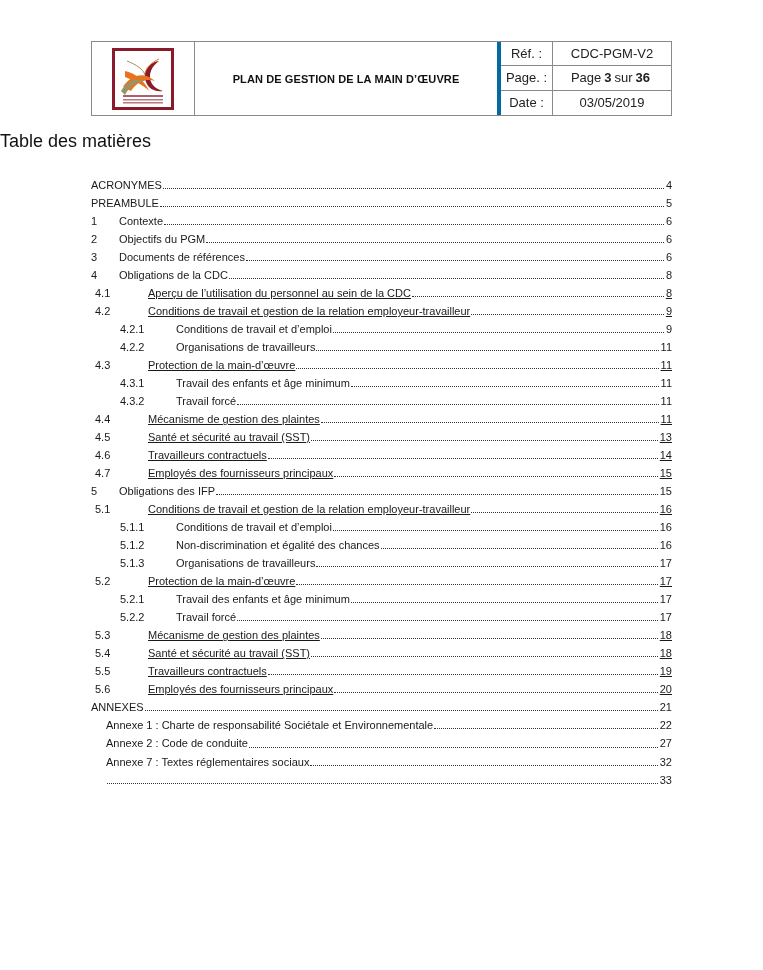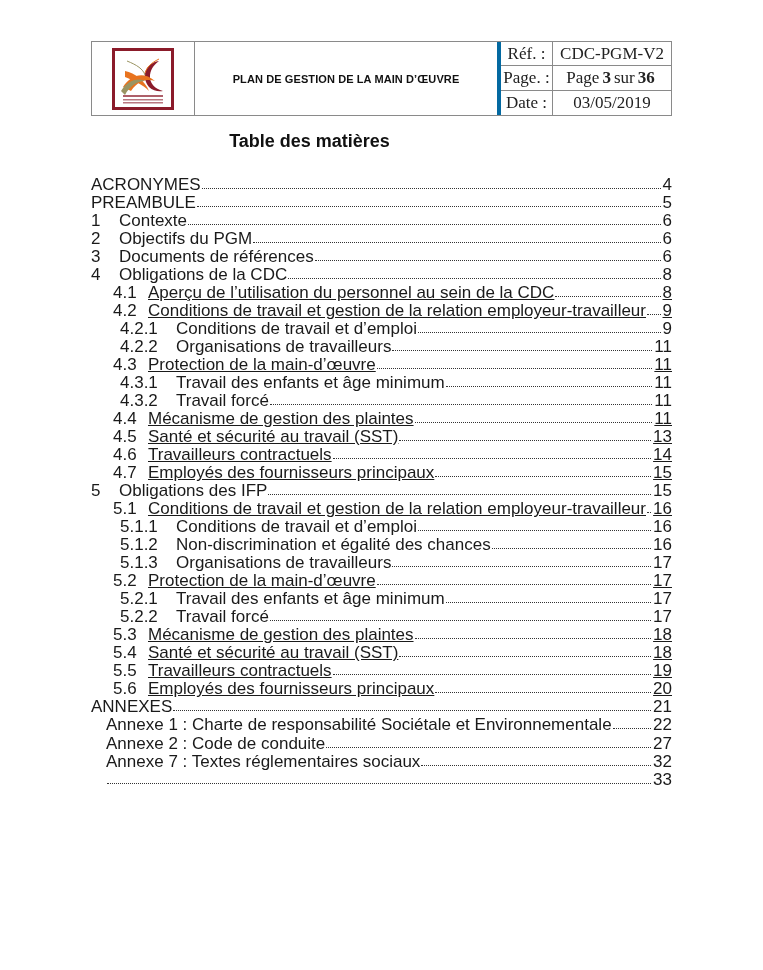--- a/index.html
+++ b/index.html
@@ -61,54 +61,51 @@
     justify-content: center;
     font-size: 11px;
     font-weight: bold;
     letter-spacing: 0.1px;
     color: #111;
   }
   .meta-label, .meta-value {
     display: flex;
     align-items: center;
     justify-content: center;
-    font-size: 17px;
+    font-size: 13px;
     color: #222;
     border-bottom: 1px solid #8a8a8a;
-    font-family: Liberation Serif, serif;
   }
   .meta-label { border-right: 1px solid #8a8a8a; }
   .meta-label.last, .meta-value.last { border-bottom: none; }
   .meta-value b { font-weight: bold; margin: 0 3px; }
 
   
   .toc-title {
     position: absolute;
     left: 0;
     width: 619px;
     top: 131px;
-    text-align: center;
     font-size: 18px;
     color: #111;
-    font-weight: bold;
   }
 
   
   .toc {
     position: absolute;
     left: 91px;
     top: 176px;
     width: 581px;
   }
   .toc-row {
     position: relative;
     height: 18.03px;
     display: flex;
     align-items: center;
-    font-size: 17px;
+    font-size: 11px;
     color: #1a1a1a;
     white-space: nowrap;
   }
   .toc-num {
     position: absolute;
     top: 0;
     height: 100%;
     display: flex;
     align-items: center;
   }
@@ -135,21 +132,21 @@
     left: 0; right: 0;
     bottom: 5px;
     border-bottom: 1.3px dotted #333;
   }
   .toc-page { flex: 0 0 auto; text-align: right; min-width: 6px; }
 
   
   .lvl0 .toc-text-wrap { left: 0; }
   .lvl1 .toc-num { left: 0; }
   .lvl1 .toc-text-wrap { left: 28px; }
-  .lvl2 .toc-num { left: 22px; }
+  .lvl2 .toc-num { left: 4px; }
   .lvl2 .toc-text-wrap { left: 57px; text-decoration: underline; }
   .lvl3 .toc-num { left: 29px; }
   .lvl3 .toc-text-wrap { left: 85px; }
   .lvlA .toc-text-wrap { left: 15px; }
 </style>
 </head>
 <body>
 
 <div class="page">
 

